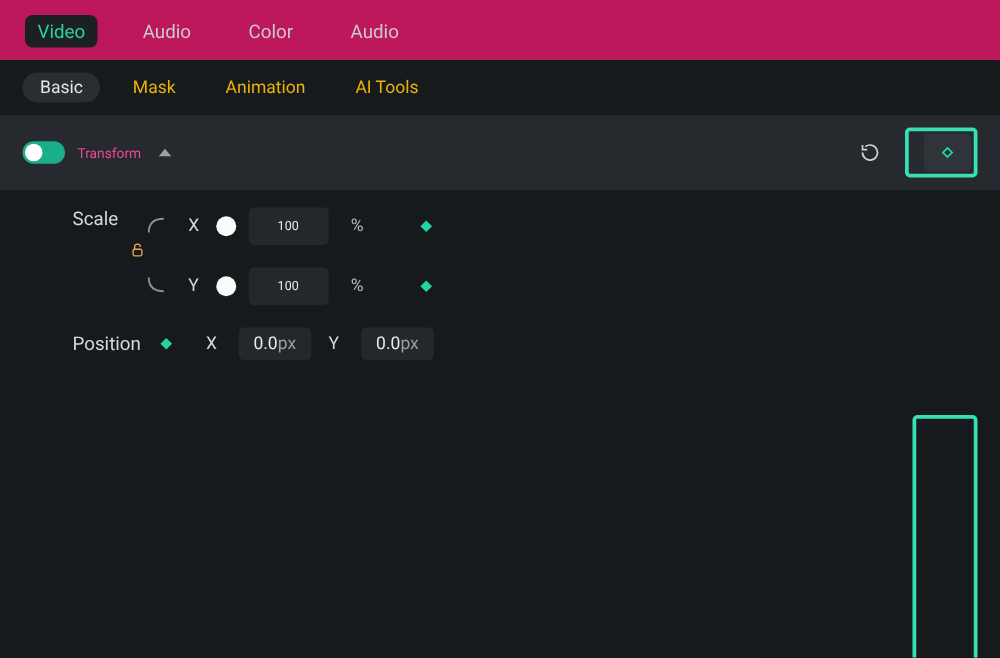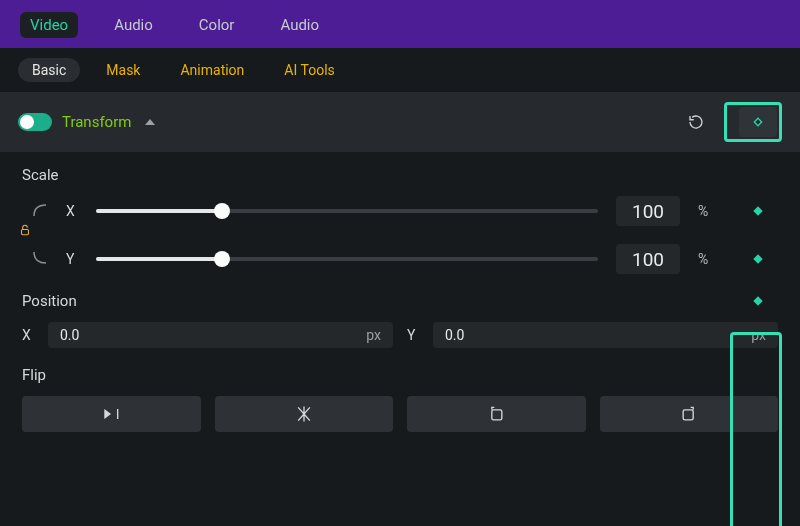--- a/index.html
+++ b/index.html
@@ -1,32 +1,32 @@
 <!DOCTYPE html>
 <html><head>
 <meta charset="utf-8">
 <style>
   * { box-sizing: border-box; margin: 0; padding: 0; font-family: -apple-system, BlinkMacSystemFont, "Segoe UI", Roboto, sans-serif; }
   html, body { width: 800px; height: 526px; background: #0f1114; color: #d0d3d6; overflow: hidden; }
 
   .panel { width: 100%; height: 100%; background: #171a1d; display: flex; flex-direction: column; }
 
-  .main-tabs { display: flex; gap: 26px; padding: 12px 20px 10px 20px; font-size: 15px; background: #4c1d95; }
+  .main-tabs { display: flex; gap: 26px; padding: 12px 20px 10px 20px; font-size: 15px; background: #be185d; }
   .main-tabs .tab { color: #c8ccce; cursor: pointer; padding: 4px 10px; border-radius: 6px; }
   .main-tabs .tab.active { color: #25d3a6; background: #1c2023; }
 
   .sub-tabs { display: flex; gap: 12px; padding: 10px 18px; font-size: 14px; }
   .sub-tabs .stab { color: #eab308; cursor: pointer; padding: 4px 14px; border-radius: 14px; }
   .sub-tabs .stab.active { color: #e5e5e5; background: #2a2e32; }
 
   
   .section-header { display: flex; align-items: center; gap: 10px; padding: 10px 18px; background: #262a2e; }
   .toggle { width: 34px; height: 18px; border-radius: 9px; background: #1aae8a; position: relative; }
   .toggle .knob { position: absolute; left: 2px; top: 2px; width: 14px; height: 14px; border-radius: 50%; background: #fff; }
-  .sec-title { font-size: 15px; color: #84cc16; }
+  .sec-title { font-size: 11px; color: #ec4899; }
   .collapse-caret { width: 0; height: 0; border-left: 5px solid transparent; border-right: 5px solid transparent; border-bottom: 6px solid #9ea2a5; margin-left: 4px; }
   .spacer { flex: 1; }
   .reset-icon { width: 20px; height: 20px; display:flex; align-items:center; justify-content:center;}
   .reset-icon svg { width:18px; height:18px; stroke:#cfd3d6; fill:none; stroke-width:1.8;}
   .kf-btn { width: 38px; height: 30px; background: #2f3438; border-radius: 4px; display:flex; align-items:center; justify-content:center; margin-left:10px; }
   .kf-btn svg { width:16px; height:16px; }
   .hl-box { border: 3px solid #34e0b4; border-radius:4px; }
   .hl-box.header { padding:2px; margin-left:8px; }
   .kf-col-highlight { position:absolute; right:18px; top:180px; width:52px; height:320px; border:3px solid #34e0b4; border-radius:4px; pointer-events:none; }
 
@@ -37,21 +37,21 @@
   .scale-rows { display:flex; flex-direction:column; gap:18px; position:relative; padding-left:10px; }
   .lock-icon { position:absolute; left:-4px; top:26px; color:#f0a84a; }
   .lock-icon svg{ width:14px; height:14px; stroke:#f0a84a; fill:none; stroke-width:1.8;}
   .slider-row { display:flex; align-items:center; gap:18px; }
   .bracket { width:16px; }
   .bracket svg { width:16px; height:14px; stroke:#8d9194; fill:none; stroke-width:1.5;}
   .axis-lbl { width:12px; font-size:14px; color:#d6d9db; }
   .track { position:relative; flex:1; height:4px; background:#3a3e42; border-radius:2px; }
   .track .fill { position:absolute; left:0; top:0; height:4px; width:25%; background:#e4e6e8; border-radius:2px; }
   .track .thumb { position:absolute; left:25%; top:50%; transform:translate(-50%,-50%); width:16px; height:16px; border-radius:50%; background:#fafbfb; }
-  .valbox { width:64px; height:30px; background:#24282b; border-radius:4px; display:flex; align-items:center; justify-content:center; font-size:19px; color:#e8eaec; }
+  .valbox { width:64px; height:30px; background:#24282b; border-radius:4px; display:flex; align-items:center; justify-content:center; font-size:10px; color:#e8eaec; }
   .unit { width:22px; font-size:14px; color:#b8bcbf; }
   .kf-diamond { width:40px; display:flex; align-items:center; justify-content:center; }
   .kf-diamond svg{ width:14px; height:14px; }
 
   
   .pos-row { display:flex; align-items:center; gap:14px; }
   .pos-row .axis-lbl { width:12px; }
   .pos-input { flex:1; height:26px; background:#24282b; border-radius:4px; display:flex; align-items:center; padding:0 12px; font-size:14px; color:#e8eaec; justify-content:space-between; }
   .pos-input .u { color:#9b9fa2; }
 
@@ -59,21 +59,21 @@
   .flip-row { display:flex; gap:14px; }
   .flip-btn { flex:1; height:36px; background:#2e3236; border-radius:4px; display:flex; align-items:center; justify-content:center; }
   .flip-btn svg { width:20px; height:20px; stroke:#d6d9db; fill:none; stroke-width:1.6; }
 
   
   .rot-row { display:flex; align-items:center; gap:14px; }
   .dial { width:28px; height:28px; border-radius:50%; background: radial-gradient(circle at 30% 25%, #f6f7f8, #9aa0a4); position:relative; }
   .dial::after{ content:""; position:absolute; left:6px; top:4px; width:6px; height:6px; border-radius:50%; background:#fff; }
   .rot-val { flex:1; height:34px; background:#24282b; border-radius:4px; display:flex; align-items:center; padding:0 14px; font-size:14px; }
 
-  .section-block { display:flex; flex-direction:column; gap:12px; }
+  .section-block { display:flex; flex-direction:row; gap:12px;margin-left:36px; }
   .section-block.pos .label-row,
   .section-block.rot .label-row { display:flex; align-items:center; }
   .label-row { display:flex; align-items:center; }
   .label-row .spacer{flex:1;}
 </style>
 </head>
 <body>
 
 <div class="panel">
 
@@ -180,46 +180,18 @@
           <span class="u">px</span>
         </div>
         <div class="axis-lbl">Y</div>
         <div class="pos-input">
           <span>0.0</span>
           <span class="u">px</span>
         </div>
       </div>
     </div>
 
-    <div class="section-block">
-      <div class="label">Flip</div>
-      <div class="flip-row">
-        <div class="flip-btn">
-          <svg viewBox="0 0 24 24">
-              <path d="M4 6v12l8-6z" fill="#d6d9db" stroke="none"></path>
-              <path d="M20 6v12"></path>
-            </svg>
-        </div>
-        <div class="flip-btn">
-          <svg viewBox="0 0 24 24">
-              <path d="M12 3v18M5 20l7-8 7 8M5 4l7 8 7-8"></path>
-            </svg>
-        </div>
-        <div class="flip-btn">
-          <svg viewBox="0 0 24 24">
-              <rect x="7" y="7" width="12" height="12" rx="2"></rect>
-              <path d="M7 7V4h3"></path>
-            </svg>
-        </div>
-        <div class="flip-btn">
-          <svg viewBox="0 0 24 24">
-              <rect x="5" y="7" width="12" height="12" rx="2"></rect>
-              <path d="M17 7V4h-3"></path>
-            </svg>
-        </div>
-      </div>
-    </div>
 
 
     <div class="kf-col-highlight"></div>
   </div>
 
 </div>
 
 </body></html>

